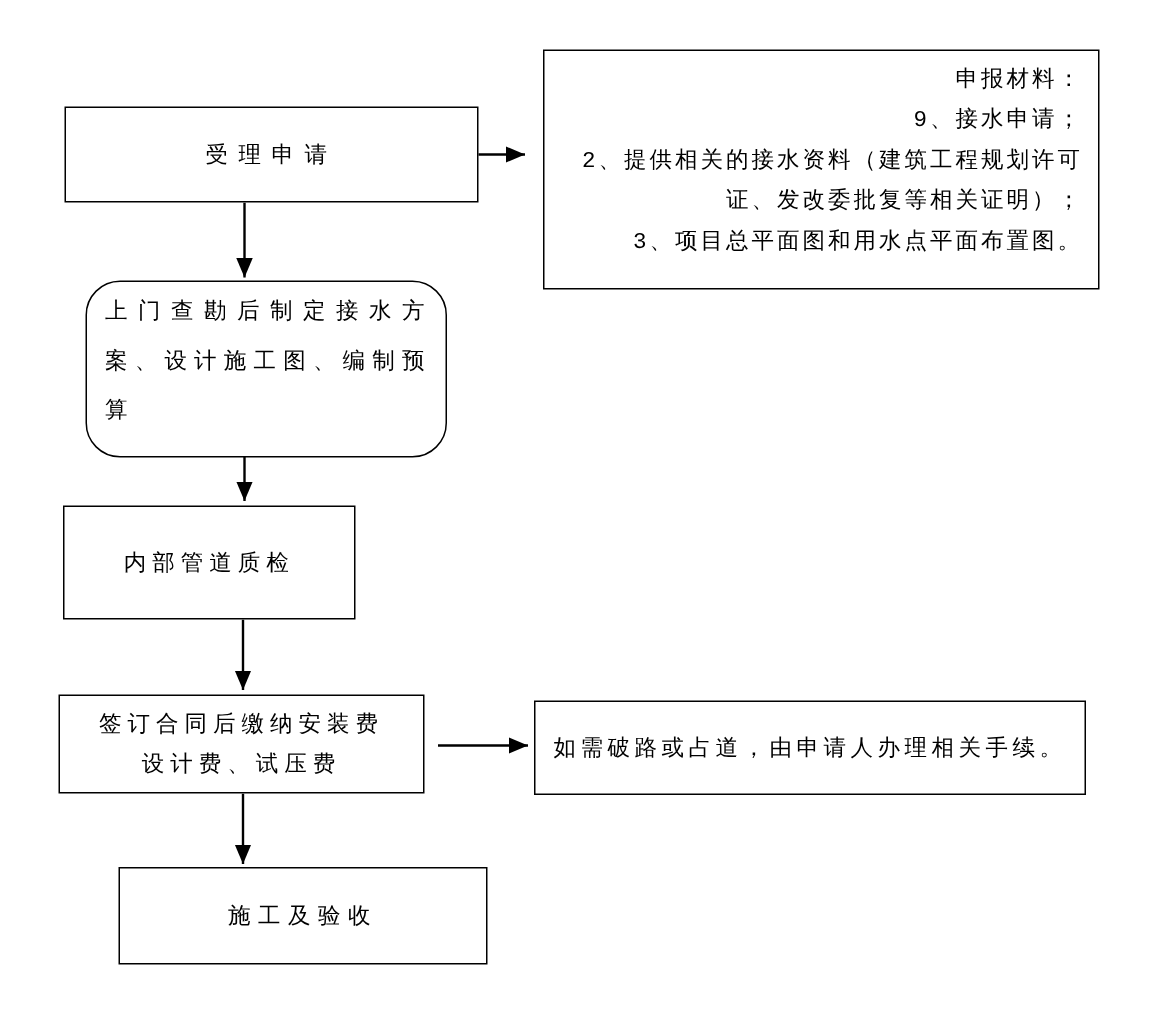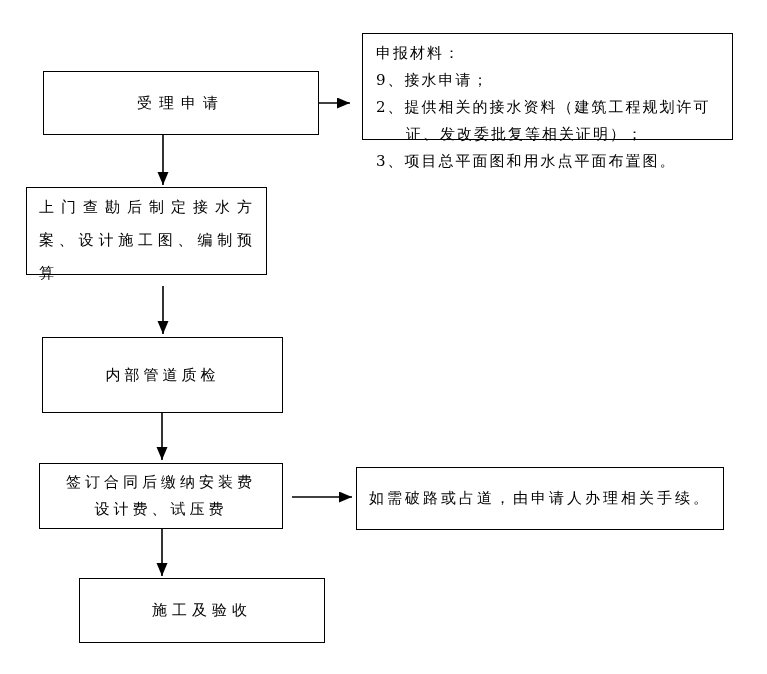--- a/index.html
+++ b/index.html
@@ -28,23 +28,23 @@
     display: flex;
     align-items: center;
     justify-content: center;
     text-align: center;
   }
   .box.col {
     flex-direction: column;
   }
   
   .box-accept       { left: 43px;  top: 71px;  width: 276px; height: 64px;  letter-spacing: 7px; }
-  .box-materials    { left: 362px; top: 33px;  width: 371px; height: 107px; padding: 6px 10px 0 13px; letter-spacing: 2px; line-height: 27px; text-align: left; }
-  .box-survey       { left: 26px;  top: 187px; width: 241px; height: 88px;  padding: 3px 10px 0 12px; letter-spacing: 4px; line-height: 33px; text-align: justify; text-justify: inter-character; }
-  .box-inspection   { left: 42px;  top: 337px; width: 241px; height: 76px;  letter-spacing: 4px; }
+  .box-materials    { left: 362px; top: 33px;  width: 371px; height: 160px; padding: 6px 10px 0 13px; letter-spacing: 2px; line-height: 27px; text-align: right; font-family: Liberation Mono, monospace; }
+  .box-survey       { left: 57px;  top: 187px; width: 241px; height: 118px;  padding: 3px 10px 0 12px; letter-spacing: 4px; line-height: 33px; text-align: justify; text-justify: inter-character; border-radius: 23px; }
+  .box-inspection   { left: 42px;  top: 337px; width: 195px; height: 76px;  letter-spacing: 4px; }
   .box-contract     { left: 39px;  top: 463px; width: 244px; height: 66px;  letter-spacing: 4px; }
   .box-construction { left: 35px;  top: 578px; width: 246px; height: 65px;  letter-spacing: 5px; margin-left: 44px; }
   .box-road         { left: 356px; top: 467px; width: 368px; height: 63px;  letter-spacing: 3px; }
 
   .materials-item {
     padding-left: 2em;
     text-indent: -2em;
   }
 
   .arrows {

